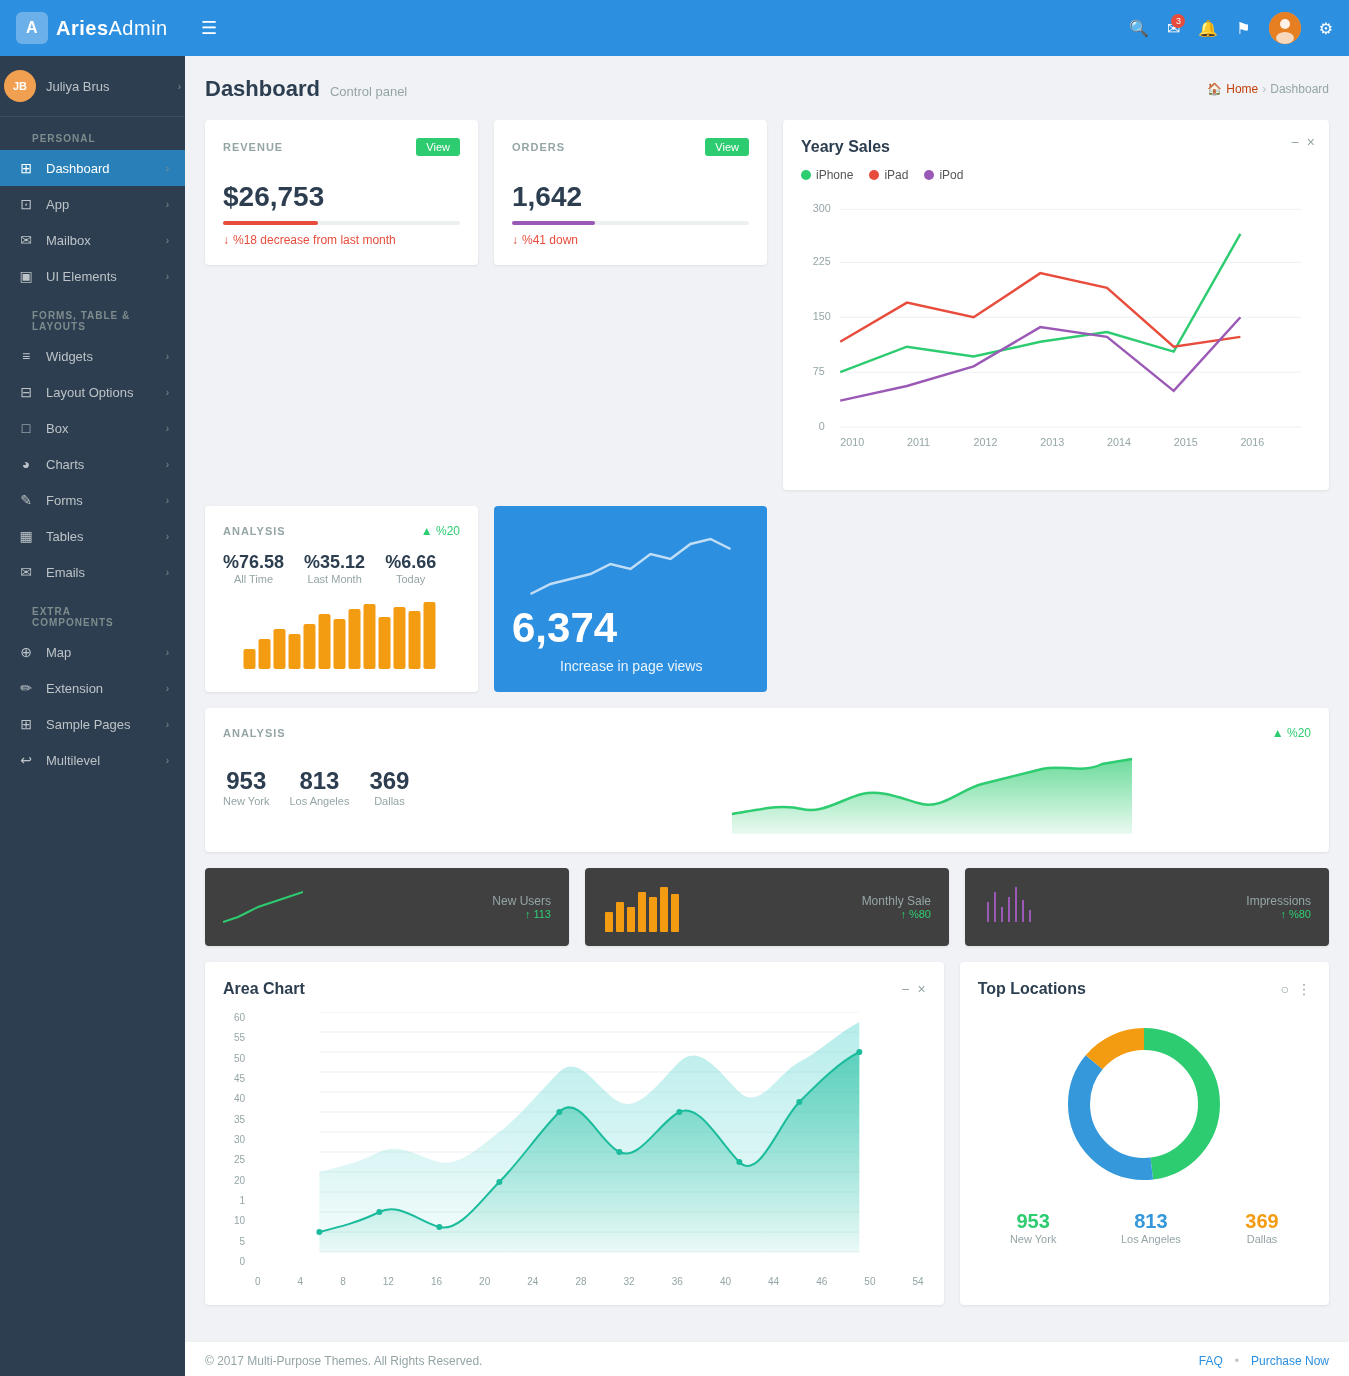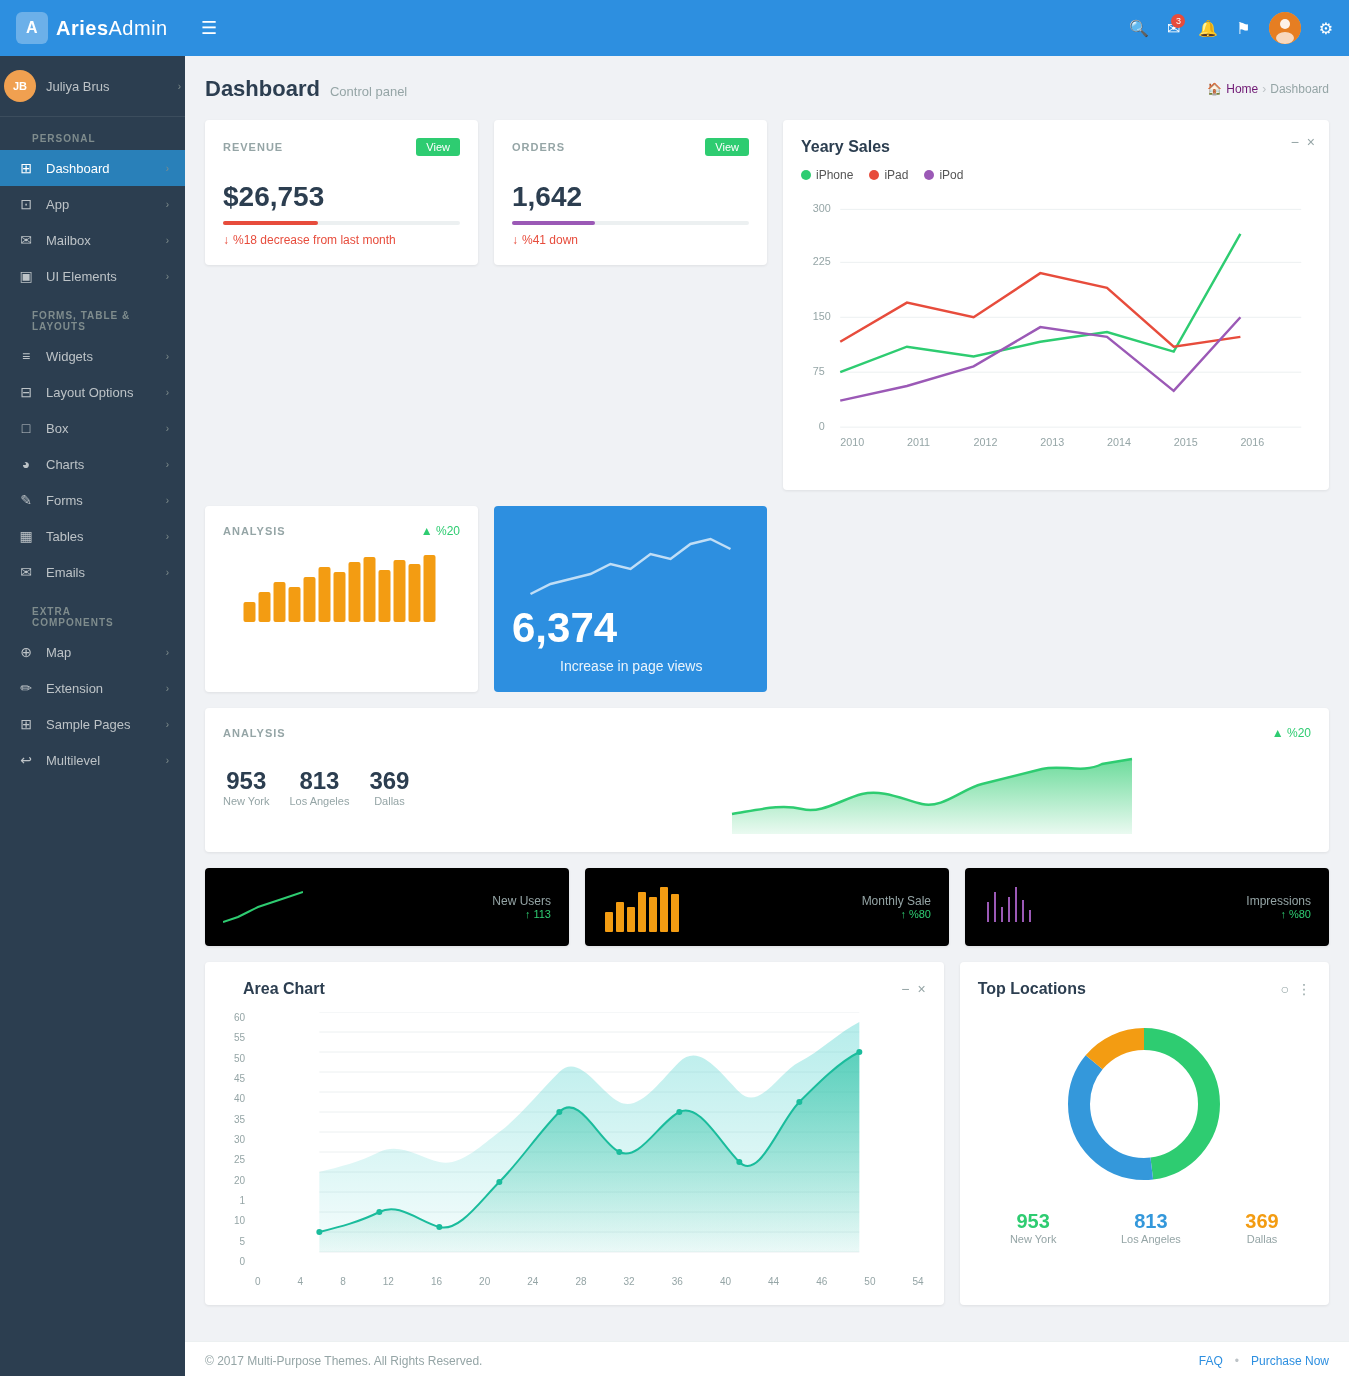--- a/index.html
+++ b/index.html
@@ -92,21 +92,21 @@
 
     
     .page-header {
       display: flex; align-items: center; justify-content: space-between;
       margin-bottom: 18px;
     }
     .page-title-section { display: flex; align-items: baseline; gap: 10px; }
     .page-title { font-size: 22px; font-weight: 600; color: #2c3e50; }
     .page-subtitle { font-size: 13px; color: #95a5a6; }
     .breadcrumb { font-size: 12px; color: #95a5a6; display: flex; align-items: center; gap: 4px; }
-    .breadcrumb a { color: #701a75; text-decoration: none; }
+    .breadcrumb a { color: #c2410c; text-decoration: none; }
     .breadcrumb-sep { color: #bdc3c7; }
     .card {
       background: #fff;
       border-radius: 4px;
       padding: 18px;
       box-shadow: 0 1px 3px rgba(0,0,0,0.08);
     }
     .card-label {
       font-size: 11px; font-weight: 700;
       color: #95a5a6; letter-spacing: 1px; text-transform: uppercase;
@@ -159,41 +159,41 @@
     .blue-card-label { font-size: 14px; opacity: 0.9; margin-left: 48px; }
 
     
     .small-stats-row {
       display: grid;
       grid-template-columns: repeat(3, 1fr);
       gap: 16px;
       margin-bottom: 16px;
     }
     .small-stat-card {
-      background: #000000; border-radius: 4px;
+      background: #404040; border-radius: 4px;
       padding: 14px 18px; box-shadow: 0 1px 3px rgba(0,0,0,0.08);
       display: flex; align-items: center; gap: 14px;
     }
     .small-stat-info { flex: 1; text-align: right; }
     .small-stat-label { font-size: 12px; color: #95a5a6; }
     .small-stat-trend { font-size: 11px; color: #2ecc71; }
 
     
     .bottom-row {
       display: grid;
       grid-template-columns: 2fr 1fr;
       gap: 16px;
       margin-bottom: 16px;
     }
     .area-chart-card {
       background: #fff; border-radius: 4px;
       padding: 18px; box-shadow: 0 1px 3px rgba(0,0,0,0.08);
     }
     .area-chart-header { display: flex; justify-content: space-between; align-items: center; margin-bottom: 14px; }
-    .area-chart-title { font-size: 16px; font-weight: 600; color: #2c3e50; margin-left: 20px; }
+    .area-chart-title { font-size: 16px; font-weight: 600; color: #2c3e50; }
     .chart-controls { display: flex; gap: 8px; color: #95a5a6; font-size: 14px; cursor: pointer; }
 
     
     .top-locations-card {
       background: #fff; border-radius: 4px;
       padding: 18px; box-shadow: 0 1px 3px rgba(0,0,0,0.08);
     }
     .top-locations-header { display: flex; justify-content: space-between; align-items: center; margin-bottom: 16px; }
     .top-locations-title { font-size: 16px; font-weight: 700; color: #2c3e50; }
     .top-locations-controls { display: flex; gap: 8px; color: #95a5a6; font-size: 14px; }
@@ -439,20 +439,34 @@
       </svg>
     </div>
   </div>
 
   <div style="display:grid; grid-template-columns:1fr 1fr 2fr; gap:16px; margin-bottom:16px;">
 
     <div class="analysis-card">
       <div class="analysis-header">
         <span class="analysis-title">ANALYSIS</span>
         <span class="analysis-trend trend-up">▲ <span>%20</span></span>
+      </div>
+      <div class="analysis-stats">
+        <div class="stat-item">
+          <div class="stat-value">%76.58</div>
+          <div class="stat-label">All Time</div>
+        </div>
+        <div class="stat-item">
+          <div class="stat-value">%35.12</div>
+          <div class="stat-label">Last Month</div>
+        </div>
+        <div class="stat-item">
+          <div class="stat-value">%6.66</div>
+          <div class="stat-label">Today</div>
+        </div>
       </div>
 
       <svg width="100%" height="70" viewBox="0 0 200 70">
         <rect x="2" y="50" width="12" height="20" fill="#f39c12" rx="2"></rect>
         <rect x="17" y="40" width="12" height="30" fill="#f39c12" rx="2"></rect>
         <rect x="32" y="30" width="12" height="40" fill="#f39c12" rx="2"></rect>
         <rect x="47" y="35" width="12" height="35" fill="#f39c12" rx="2"></rect>
         <rect x="62" y="25" width="12" height="45" fill="#f39c12" rx="2"></rect>
         <rect x="77" y="15" width="12" height="55" fill="#f39c12" rx="2"></rect>
         <rect x="92" y="20" width="12" height="50" fill="#f39c12" rx="2"></rect>

